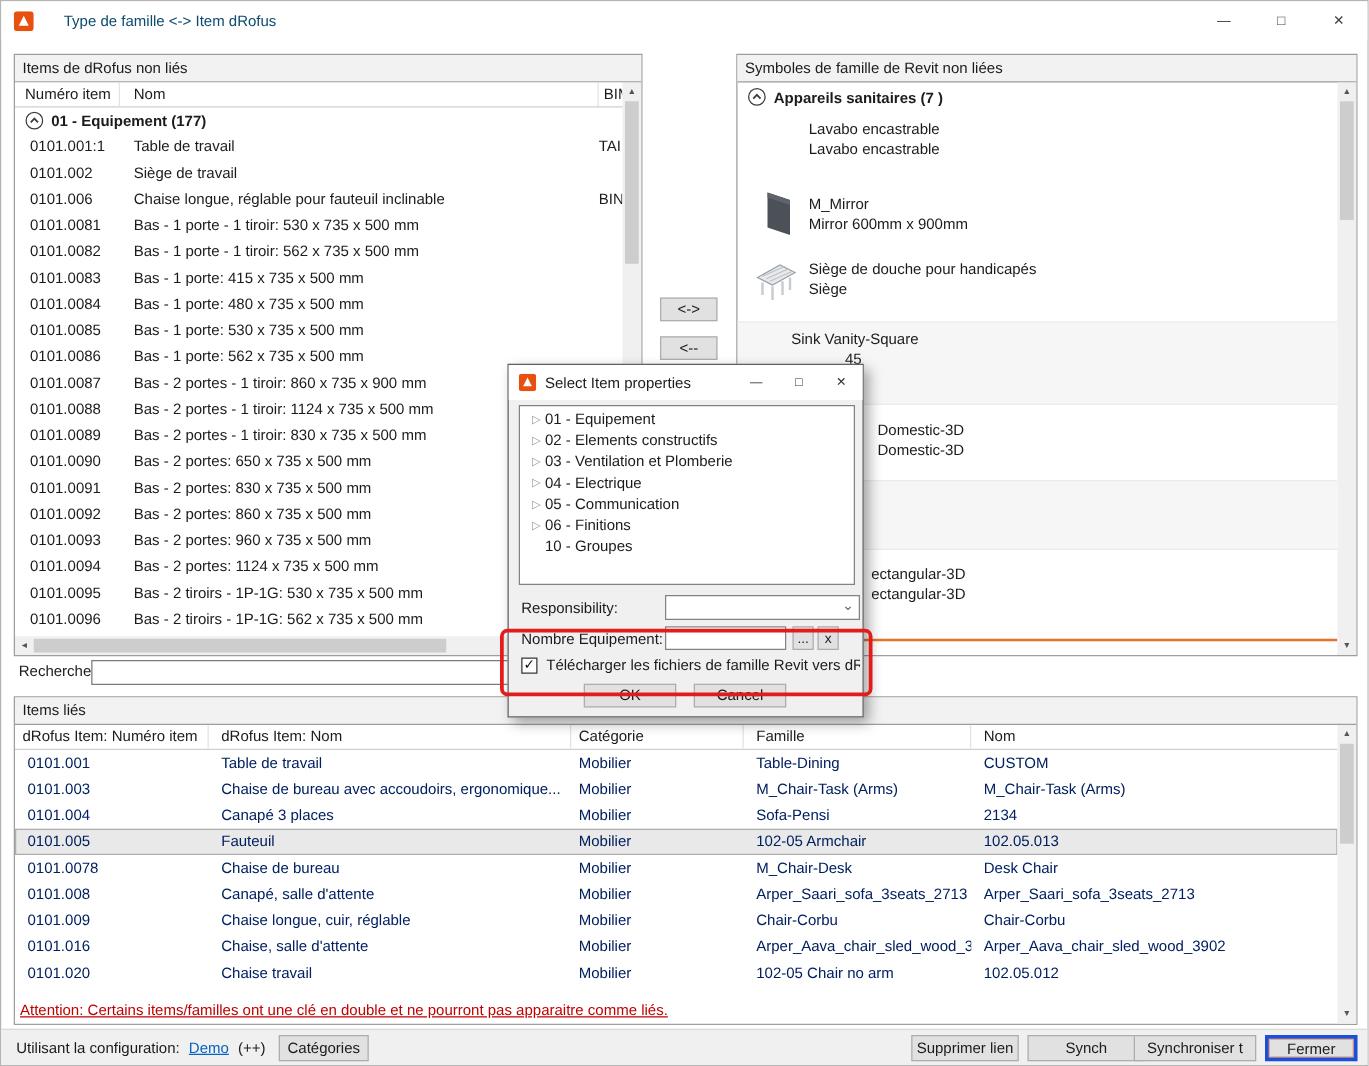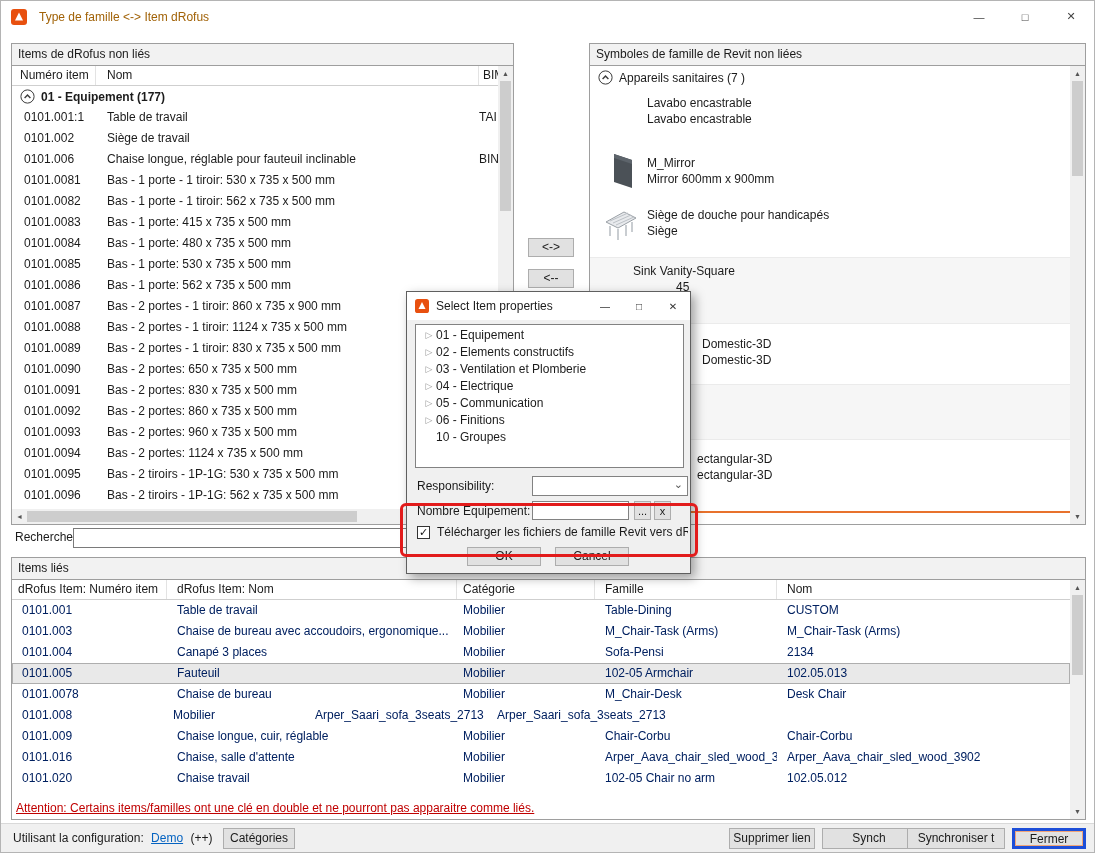--- a/index.html
+++ b/index.html
@@ -3,21 +3,21 @@
 <meta charset="utf-8">
 <style>
   *{margin:0;padding:0;box-sizing:border-box}
   html,body{width:1095px;height:853px}
   body{font-family:"Liberation Sans","DejaVu Sans",sans-serif;font-size:12px;color:#1b1b1b;background:#fff}
   .window{position:relative;width:1095px;height:853px;border:1px solid #b4b4b4;background:#fff;overflow:hidden}
 
   
   .titlebar{position:absolute;top:0;left:0;right:0;height:31px;background:#fff;display:flex;align-items:center}
   .applogo{margin-left:10px;width:16px;height:16px;display:inline-flex;flex:none}
-  .apptitle{margin-left:12px;color:#a16207;white-space:nowrap}
+  .apptitle{margin-left:24px;color:#0c4a6e;white-space:nowrap}
   .wctrls{margin-left:auto;display:flex;height:100%}
   .wctrl{width:46px;height:100%;display:flex;align-items:center;justify-content:center;color:#444;font-size:11px;cursor:default}
 
   
   .panel{position:absolute;border:1px solid #9e9e9e;background:#fff}
   .p-hdr{position:absolute;top:0;left:0;right:0;height:22px;background:#f2f2f2;border-bottom:1px solid #9e9e9e;line-height:21px;padding-left:6px;white-space:nowrap;overflow:hidden}
   .colhdr{position:absolute;top:22px;left:0;height:20px;background:#fff;border-bottom:1px solid #cfcfcf;display:flex;overflow:hidden}
   .colcell{height:100%;line-height:19px;border-right:1px solid #e3e3e3;overflow:hidden;white-space:nowrap;flex:none}
 
   
@@ -51,21 +51,21 @@
 
   
   .midbtn{position:absolute;left:527px;width:46px;height:19px;z-index:1}
   .btn{background:#e1e1e1;border:1px solid #adadad;font:inherit;color:#1b1b1b;text-align:center;line-height:17px;display:inline-block;overflow:hidden;white-space:nowrap;cursor:default}
 
   
   .rp{left:588px;top:42px;width:497px;height:482px}
   .rp-body{position:absolute;top:22px;left:0;right:15px;bottom:0;overflow:hidden}
   .rp-vs{top:22px;right:0;bottom:0}
   .rstripe{position:absolute;left:0;right:0;background:#f6f6f6;border-top:1px solid #ebebeb;border-bottom:1px solid #ebebeb}
-  .rgroup{position:absolute;display:flex;align-items:center;font-weight:normal;white-space:nowrap}
+  .rgroup{position:absolute;display:flex;align-items:center;font-weight:bold;white-space:nowrap}
   .rgroup .gicon{margin-right:6px;display:inline-flex;flex:none}
   .rtxt{position:absolute;white-space:nowrap}
   .ricon{position:absolute}
   .dropline{position:absolute;left:0;right:0;height:2px;background:#e8722d}
 
   
   .bp{left:10px;top:556px;width:1075px;height:263px}
   .bp .colhdr{right:15px}
   .bp .colcell.b1{width:155px;padding-left:6px}
   .bp .colcell.b2{width:290px;padding-left:10px}
@@ -360,20 +360,21 @@
         </div>
       <div class="brow">
           <span class="b1">0101.0078</span>
           <span class="b2">Chaise de bureau</span>
           <span class="b3">Mobilier</span>
           <span class="b4">M_Chair-Desk</span>
           <span class="b5">Desk Chair</span>
         </div>
       <div class="brow">
           <span class="b1">0101.008</span>
+          <span class="b2">Canapé, salle d'attente</span>
           <span class="b3">Mobilier</span>
           <span class="b4">Arper_Saari_sofa_3seats_2713</span>
           <span class="b5">Arper_Saari_sofa_3seats_2713</span>
         </div>
       <div class="brow">
           <span class="b1">0101.009</span>
           <span class="b2">Chaise longue, cuir, réglable</span>
           <span class="b3">Mobilier</span>
           <span class="b4">Chair-Corbu</span>
           <span class="b5">Chair-Corbu</span>

